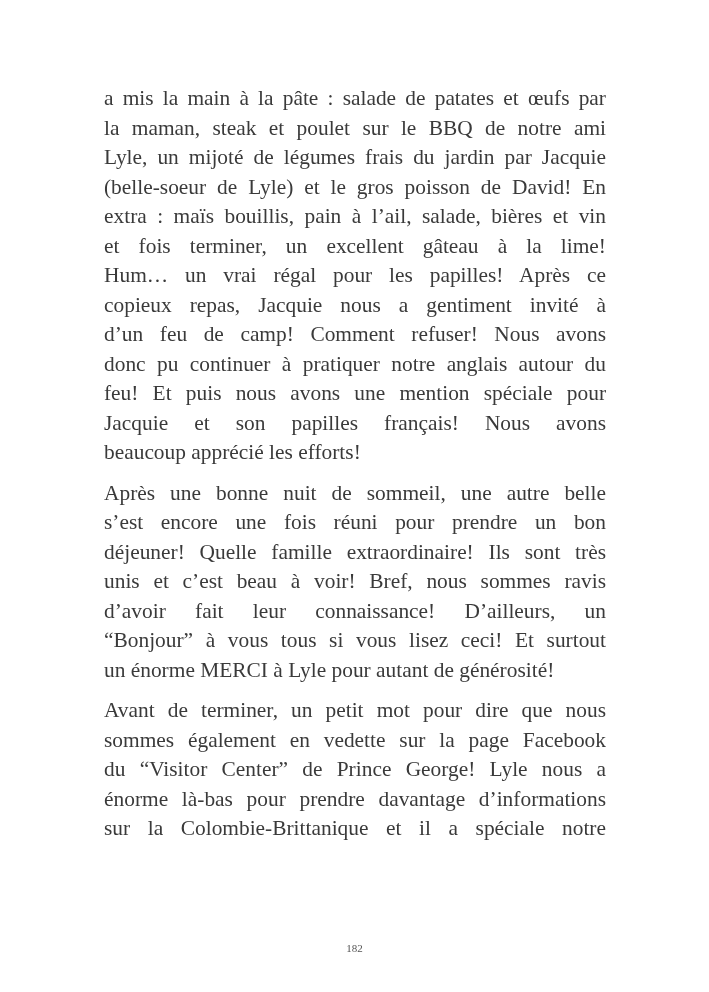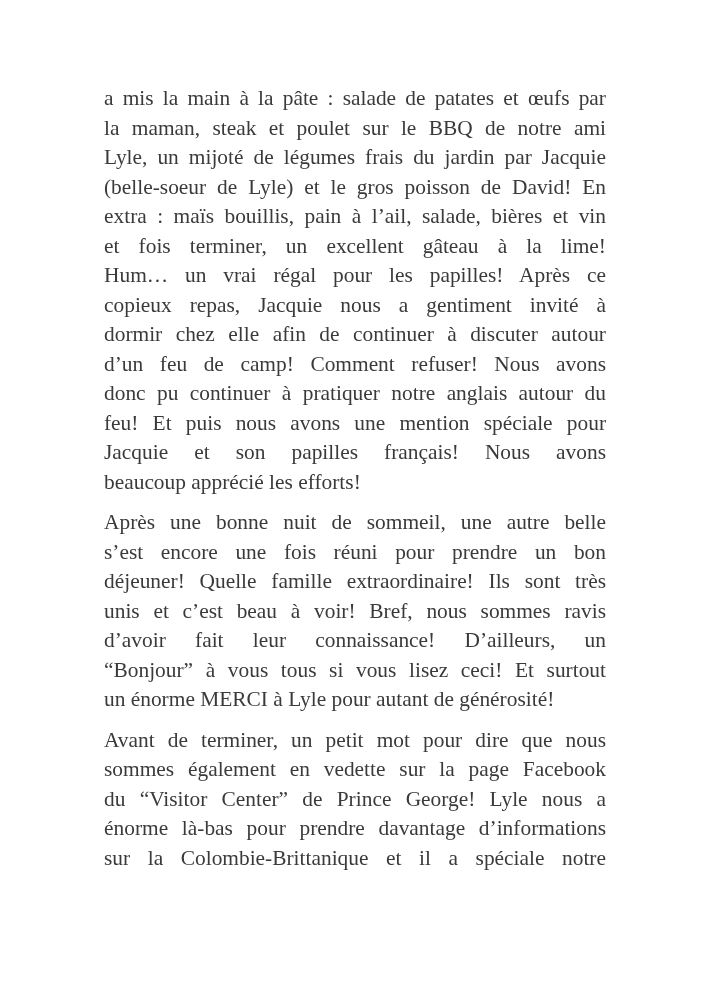--- a/index.html
+++ b/index.html
@@ -25,21 +25,20 @@
   <div class="text-block">
     <div class="para">
       <span class="line">a mis la main à la pâte : salade de patates et œufs par</span>
       <span class="line">la maman, steak et poulet sur le BBQ de notre ami</span>
       <span class="line">Lyle, un mijoté de légumes frais du jardin par Jacquie</span>
       <span class="line">(belle-soeur de Lyle) et le gros poisson de David! En</span>
       <span class="line">extra : maïs bouillis, pain à l’ail, salade, bières et vin</span>
       <span class="line">et fois terminer, un excellent gâteau à la lime!</span>
       <span class="line">Hum… un vrai régal pour les papilles! Après ce</span>
       <span class="line">copieux repas, Jacquie nous a gentiment invité à</span>
-      <span class="line">dormir chez elle afin de continuer à discuter autour</span>
       <span class="line">d’un feu de camp! Comment refuser! Nous avons</span>
       <span class="line">donc pu continuer à pratiquer notre anglais autour du</span>
       <span class="line">feu! Et puis nous avons une mention spéciale pour</span>
       <span class="line">Jacquie et son papilles français! Nous avons</span>
       <span class="line last">beaucoup apprécié les efforts!</span>
     </div>
     <div class="para">
       <span class="line">Après une bonne nuit de sommeil, une autre belle</span>
       <span class="line">s’est encore une fois réuni pour prendre un bon</span>
       <span class="line">déjeuner! Quelle famille extraordinaire! Ils sont très</span>
@@ -49,13 +48,14 @@
       <span class="line last">un énorme MERCI à Lyle pour autant de générosité!</span>
     </div>
     <div class="para">
       <span class="line">Avant de terminer, un petit mot pour dire que nous</span>
       <span class="line">sommes également en vedette sur la page Facebook</span>
       <span class="line">du “Visitor Center” de Prince George! Lyle nous a</span>
       <span class="line">énorme là-bas pour prendre davantage d’informations</span>
       <span class="line">sur la Colombie-Brittanique et il a spéciale notre</span>
     </div>
   </div>
+  <div class="page-number">182</div>
 </div>
 
 </body></html>

